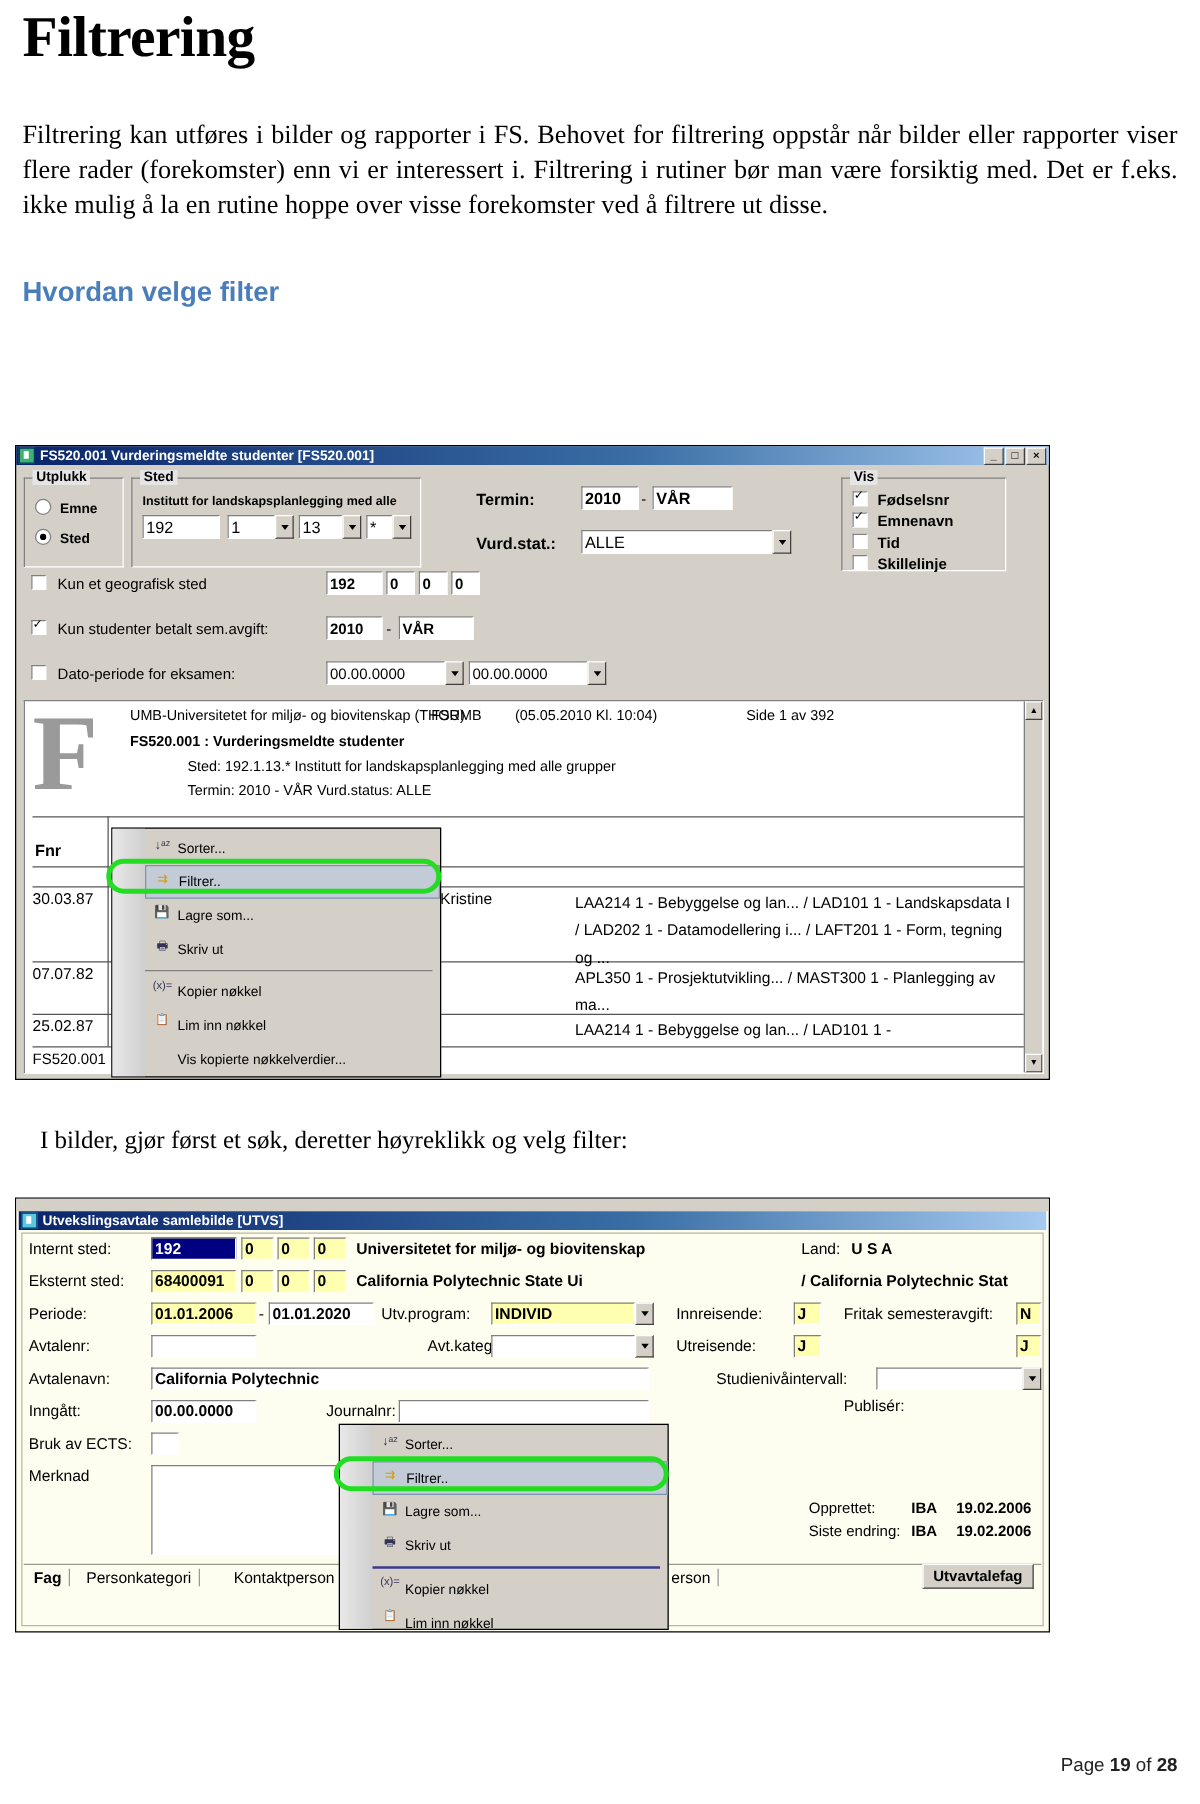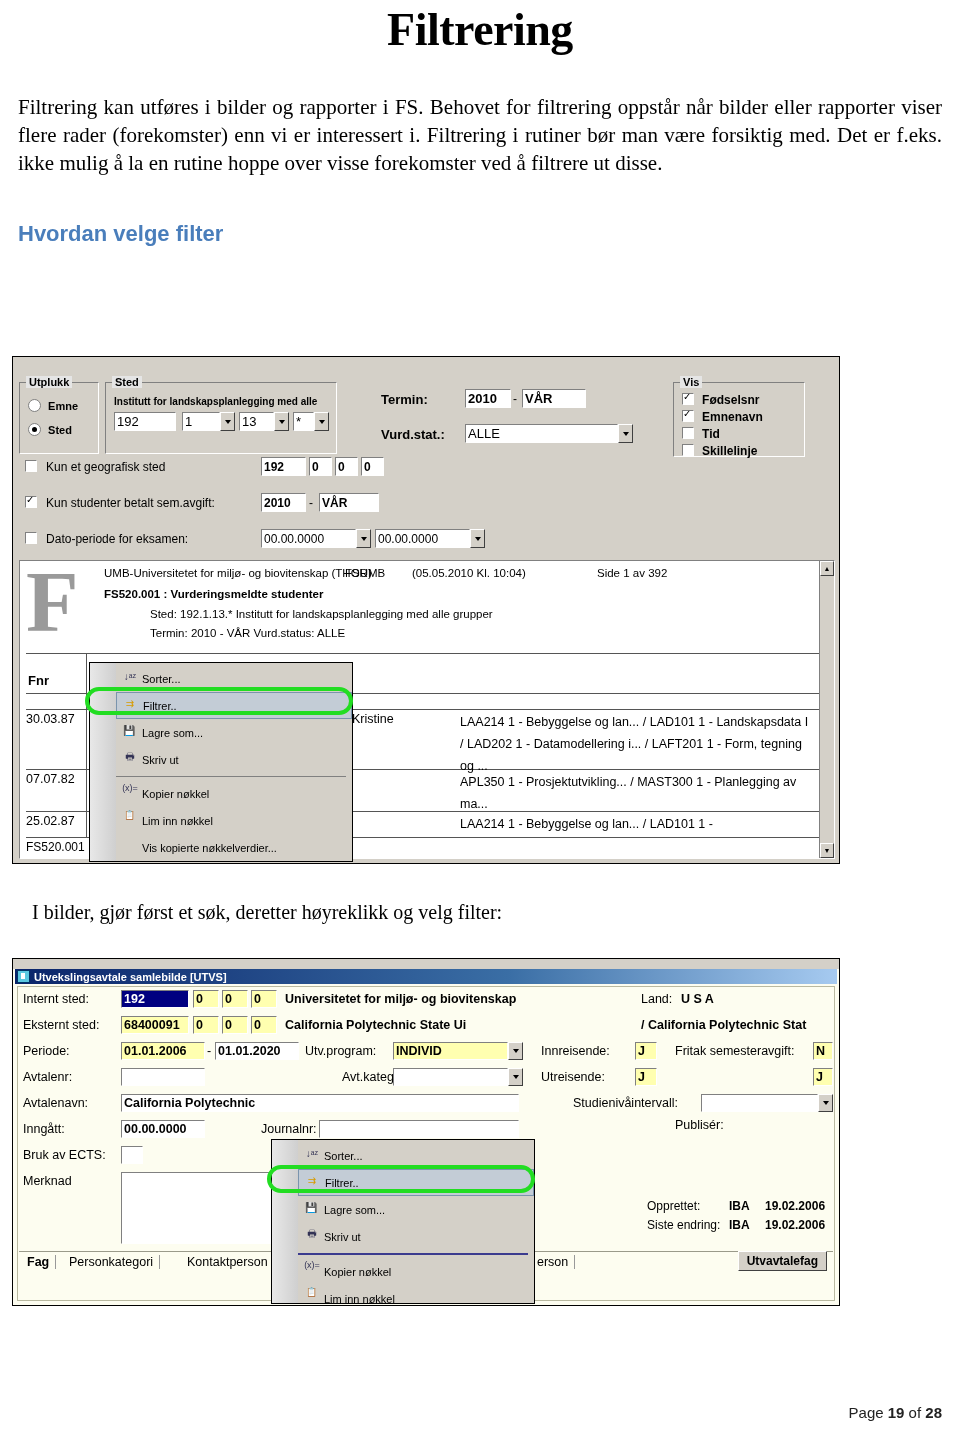--- a/index.html
+++ b/index.html
@@ -6,21 +6,21 @@
   body{
     width:960px;height:1443px;background:#ffffff;
     font-family:"Liberation Serif", serif;
     color:#000;overflow:hidden;position:relative;
   }
   .page{position:relative;width:960px;height:1443px;box-sizing:border-box;padding:0 18px;}
 
   h1.doc-title{
     font-family:"Liberation Serif", serif;
     font-size:46px;font-weight:bold;letter-spacing:-0.5px;
-    margin:6px 0 0 0;line-height:1.05;text-align:center;
+    margin:6px 0 0 0;line-height:1.05;
   }
   p.body-text{
     font-size:21px;line-height:1.32;margin:40px 0 0 0;text-align:justify;
     font-family:"Liberation Serif", serif;
   }
   h2.sec-head{
     font-family:"Liberation Sans", sans-serif;
     color:#4a7ebb;font-size:22px;font-weight:bold;margin:44px 0 0 0;
   }
   p.lead{font-size:20px;margin:30px 0 0 0;}
@@ -123,20 +123,29 @@
 
   <h1 class="doc-title">Filtrering</h1>
 
   <p class="body-text">Filtrering kan utføres i bilder og rapporter i FS. Behovet for filtrering oppstår når bilder eller rapporter viser flere rader (forekomster) enn vi er interessert i. Filtrering i rutiner bør man være forsiktig med. Det er f.eks. ikke mulig å la en rutine hoppe over visse forekomster ved å filtrere ut disse.</p>
 
   <h2 class="sec-head">Hvordan velge filter</h2>
 
 
   <div class="win" style="position:absolute;left:12px;top:350px;width:828px;height:508px;">
 
+    <div class="titlebar">
+      <span class="ico"></span>
+      <span>FS520.001 Vurderingsmeldte studenter [FS520.001]</span>
+      <span class="tb-btns">
+        <span class="tb-btn">_</span>
+        <span class="tb-btn">□</span>
+        <span class="tb-btn">×</span>
+      </span>
+    </div>
 
     <div class="group" style="left:6px;top:25px;width:78px;height:70px;">
       <span class="glabel">Utplukk</span>
       <div style="position:absolute;left:8px;top:16px;">
         <span class="rad"></span>
         <span style="font-weight:bold;margin-left:4px;">Emne</span>
       </div>
       <div style="position:absolute;left:8px;top:40px;">
         <span class="rad on"></span>
         <span style="font-weight:bold;margin-left:4px;">Sted</span>

